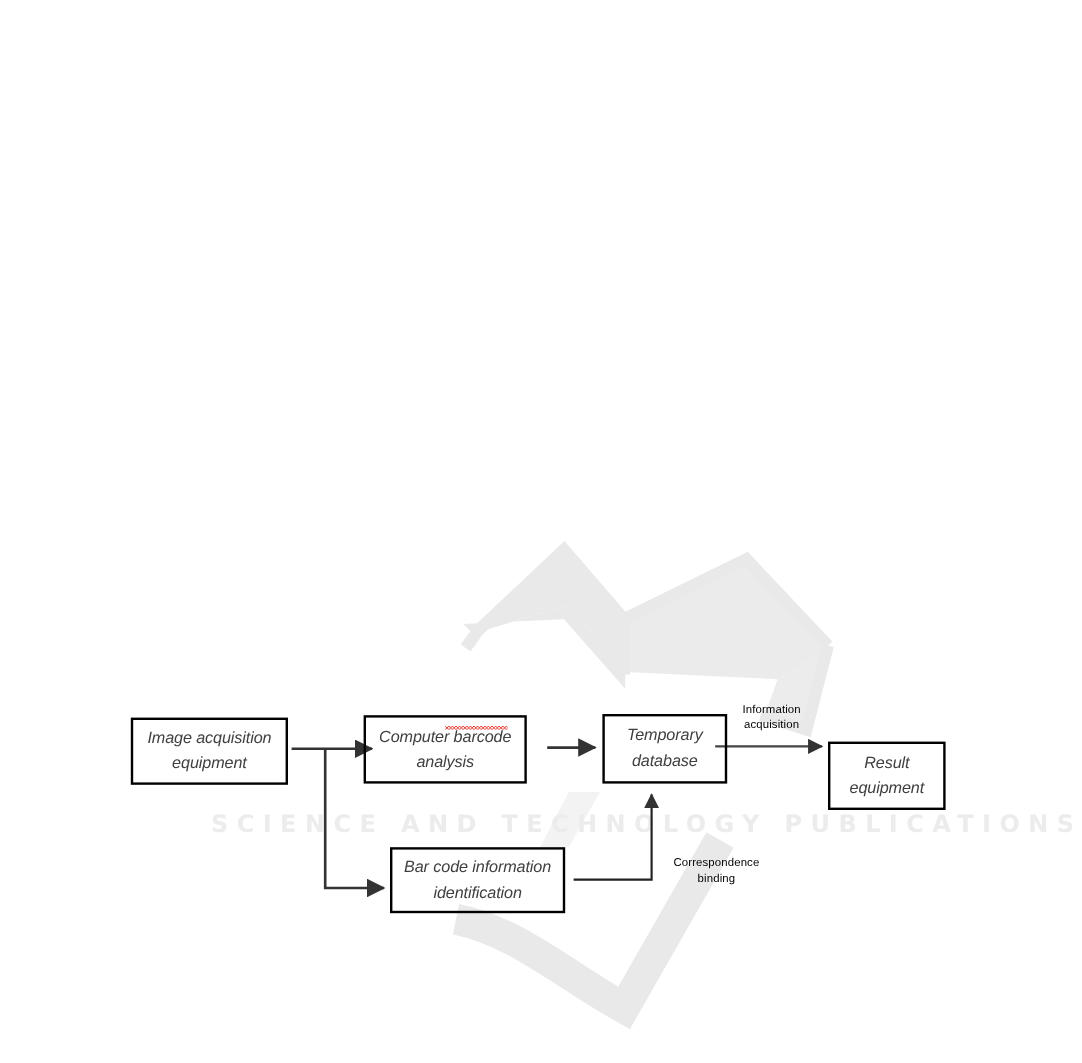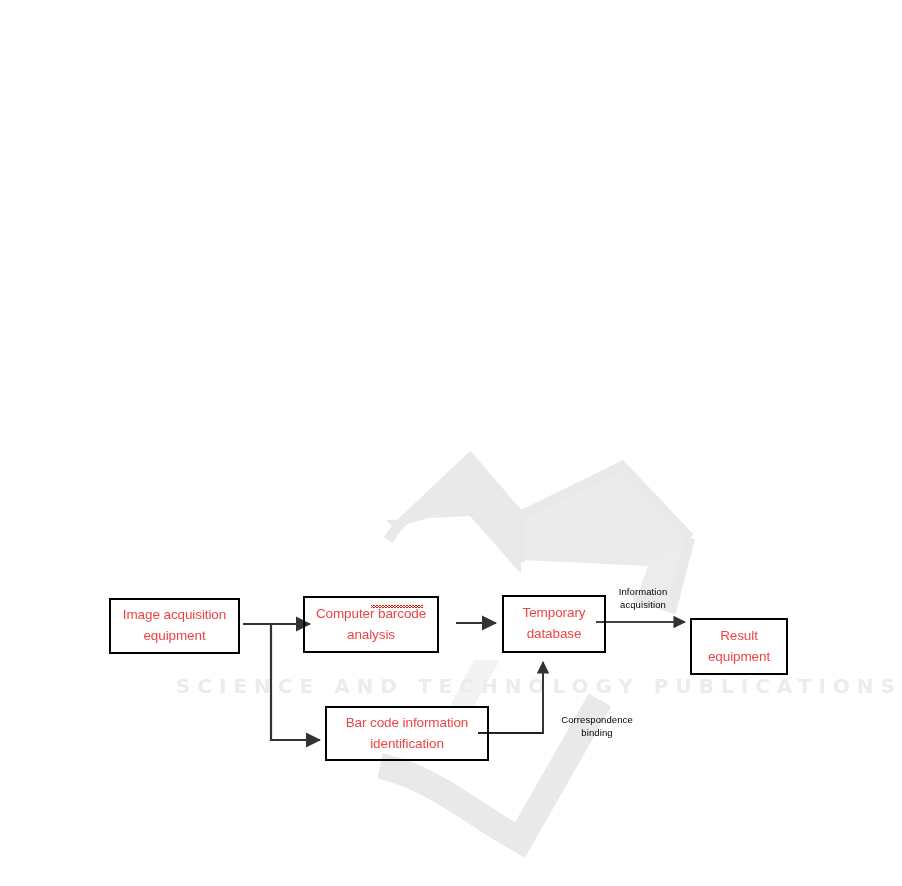--- a/index.html
+++ b/index.html
@@ -71,25 +71,26 @@
 
   .node {
     position: absolute;
     box-sizing: border-box;
     border: 2px solid #000000;
     background: transparent;
     display: flex;
     align-items: center;
     justify-content: center;
     text-align: center;
-    color: #ef4444;
+    color: #404040;
     font-family: "Liberation Sans", sans-serif;
     font-size: 13.5px;
     line-height: 1.55;
     letter-spacing: -0.1px;
+    font-style: italic;
   }
   .node .label { display: block; width: 100%; padding: 0 3px; }
 
   
   .squiggle {
     position: relative;
     display: inline-block;
   }
   .squiggle::after {
     content: "";
@@ -190,21 +191,21 @@
     </div>
 
     <div class="node" style="left:502px; top:595px; width:104px; height:58px;">
       <span class="label"><span>Temporary</span><br><span>database</span></span>
     </div>
 
     <div class="node" style="left:690px; top:618px; width:98px; height:57px;">
       <span class="label"><span>Result</span><br><span>equipment</span></span>
     </div>
 
-    <div class="node" style="left:325px; top:706px; width:164px; height:55px;">
+    <div class="node" style="left:325px; top:706px; width:146px; height:55px;">
       <span class="label"><span>Bar code information</span><br><span>identification</span></span>
     </div>
 
     <div class="edge-label" style="left:603px; top:586px; width:80px;text-align:center;">
       <span>Information</span><br><span>acquisition</span>
     </div>
 
     <div class="edge-label" style="left:551px; top:714px; width:92px;">
       <span>Correspondence</span><br><span>binding</span>
     </div>

